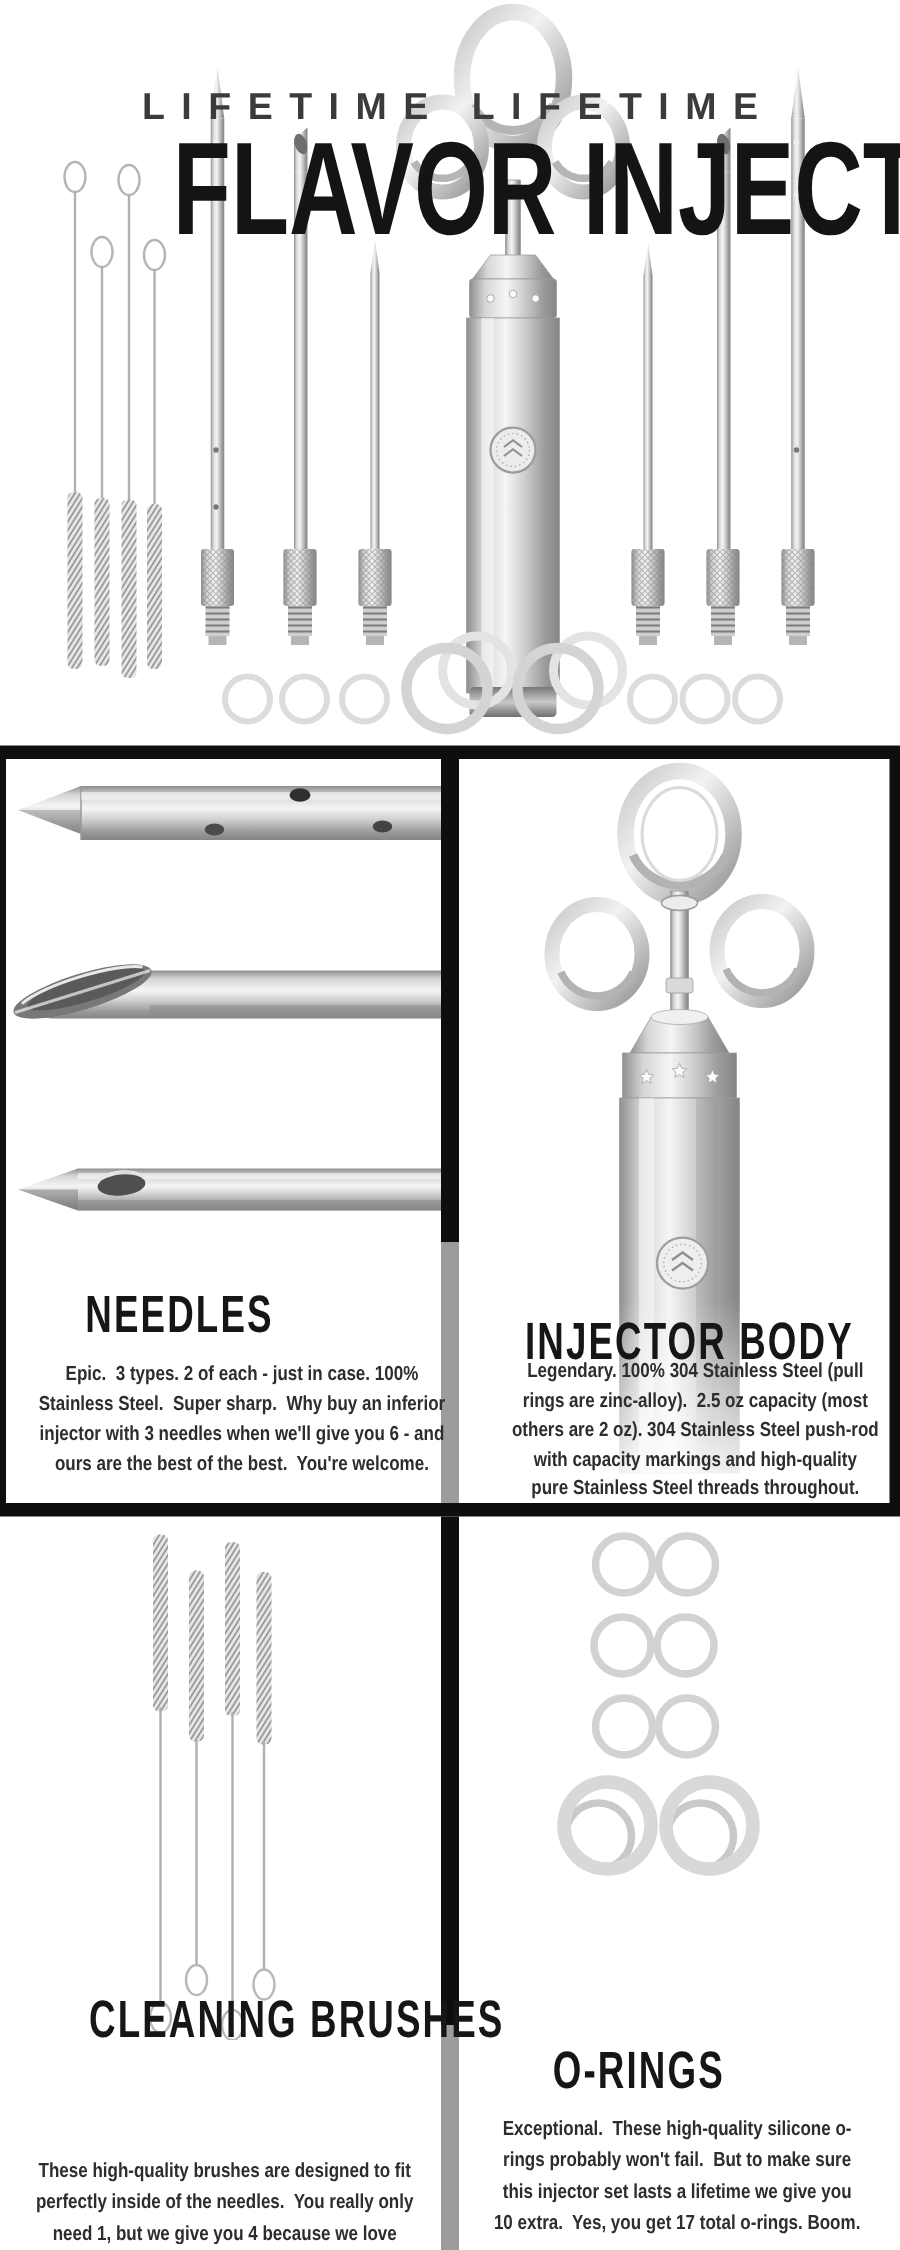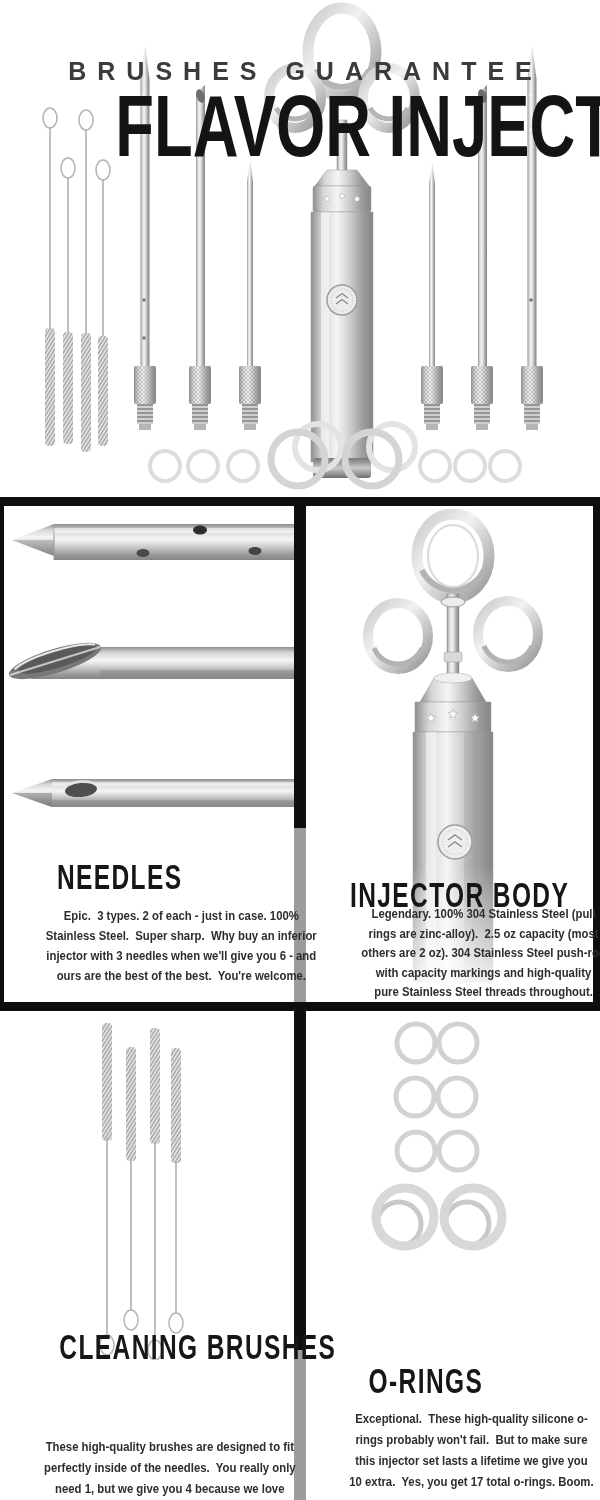--- a/index.html
+++ b/index.html
@@ -12,21 +12,21 @@
   .hero-title{top:84px;left:0;width:600px;text-align:center;z-index:5;line-height:84px;}
   .hero-title span{display:inline-block;font-size:88px;font-weight:700;color:#141414;
            transform:scaleX(0.72);transform-origin:50% 50%;white-space:nowrap;}
   
   .bar{background:#0e0e0e;z-index:4;}
   .bar-gray{background:#9c9c9c;z-index:4;}
   
   .panel-title{width:240px;text-align:center;z-index:6;line-height:38px;}
   .panel-title span{display:inline-block;font-size:35px;font-weight:700;color:#161616;
            transform:scaleX(0.70);transform-origin:50% 50%;letter-spacing:2px;white-space:nowrap;}
-  .panel-body{width:282px;text-align:center;z-index:6;color:#2d2d2d;font-weight:600;padding-left:20px;}
+  .panel-body{width:282px;text-align:center;z-index:6;color:#2d2d2d;font-weight:600;}
   .panel-body span{display:inline-block;font-size:13.5px;white-space:pre;
            transform:scaleX(0.84);transform-origin:50% 0;}
   .lh-a span{line-height:20px;}
   .lh-b span{line-height:19.5px;}
   .lh-c span{line-height:21px;}
   svg{display:block;}
   .photo{z-index:1;}
 </style>
 </head>
 <body>
@@ -178,21 +178,21 @@
     <circle cx="318" cy="447" r="23" stroke="#e3e3e3" stroke-width="6"></circle>
     <circle cx="298" cy="459" r="27" stroke="#d4d4d4" stroke-width="7"></circle>
     <circle cx="392" cy="447" r="23" stroke="#e3e3e3" stroke-width="6"></circle>
     <circle cx="372" cy="459" r="27" stroke="#d4d4d4" stroke-width="7"></circle>
     <circle cx="435" cy="466" r="15" stroke="#dcdcdc" stroke-width="4"></circle>
     <circle cx="470" cy="466" r="15" stroke="#dcdcdc" stroke-width="4"></circle>
     <circle cx="505" cy="466" r="15" stroke="#dcdcdc" stroke-width="4"></circle>
   </g>
 </svg>
 
-<div class="abs tagline">BRUSHES GUARANTEE</div>
+<div class="abs tagline">LIFETIME LIFETIME</div>
 <div class="abs hero-title"><span>FLAVOR INJECTOR</span></div>
 
 <div class="abs bar" style="left:0;top:497px;width:600px;height:9px"></div>
 <div class="abs bar" style="left:0;top:1002px;width:600px;height:9px"></div>
 <div class="abs bar" style="left:0;top:506px;width:4px;height:496px"></div>
 <div class="abs bar" style="left:593px;top:506px;width:7px;height:496px"></div>
 <div class="abs bar" style="left:294px;top:506px;width:12px;height:322px"></div>
 <div class="abs bar-gray" style="left:294px;top:828px;width:12px;height:174px"></div>
 <div class="abs bar" style="left:294px;top:1011px;width:12px;height:339px"></div>
 <div class="abs bar-gray" style="left:294px;top:1350px;width:12px;height:150px"></div>

